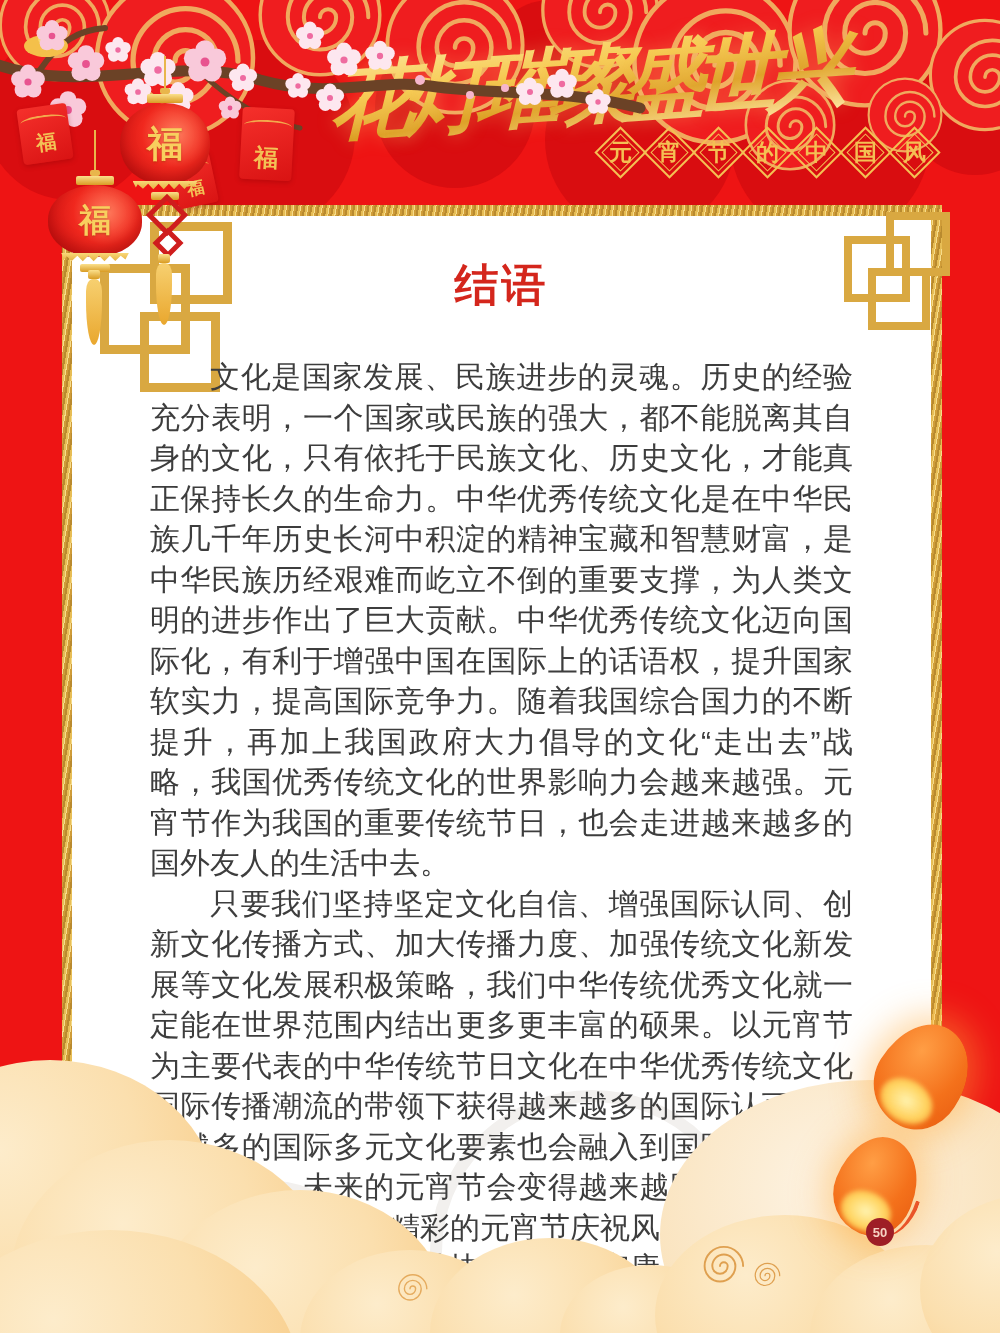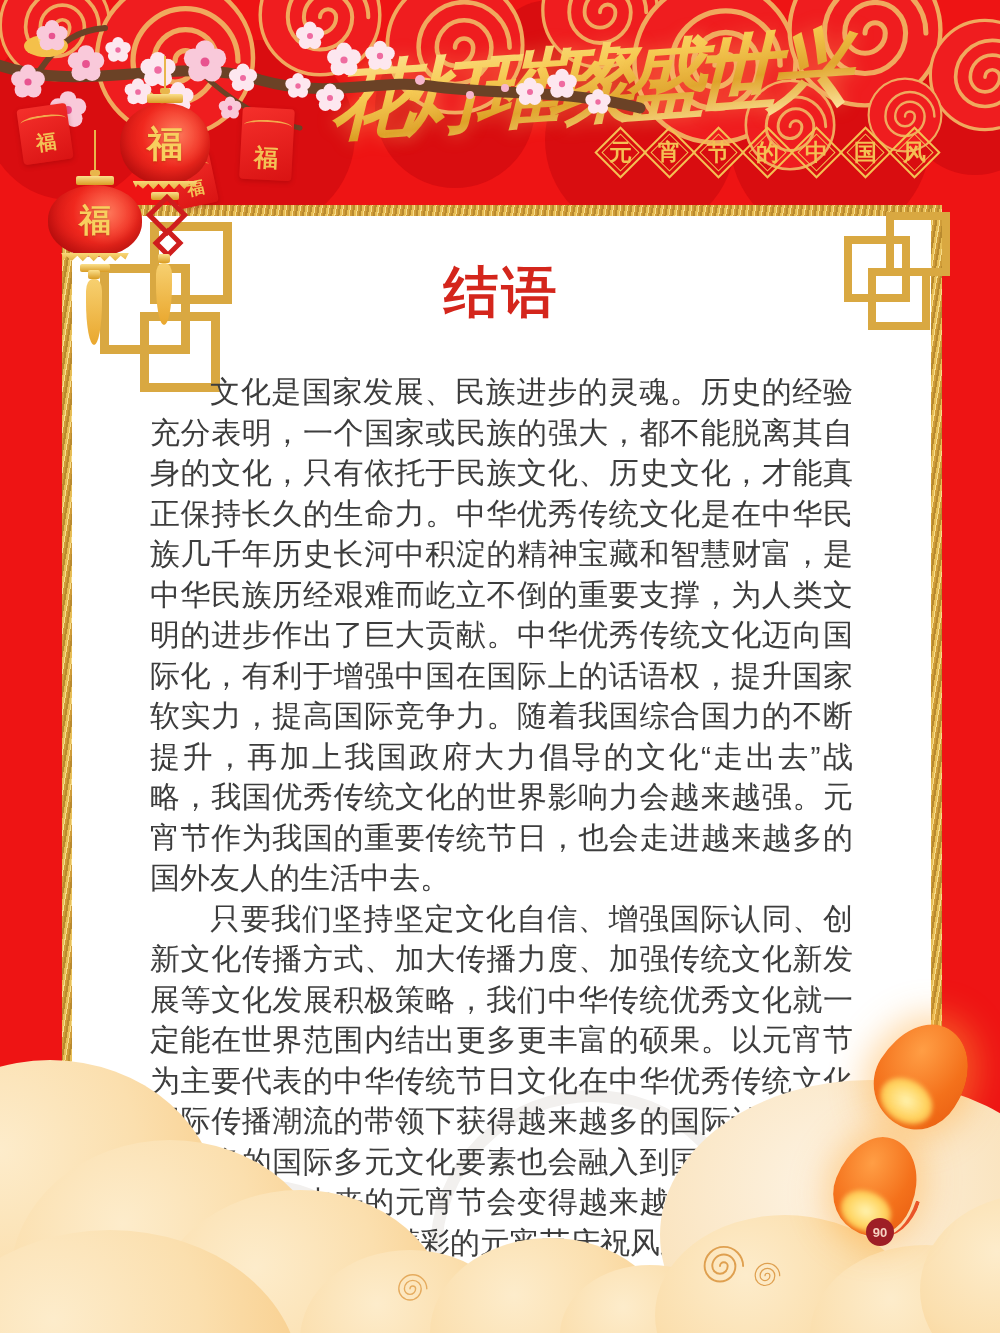--- a/index.html
+++ b/index.html
@@ -31,21 +31,21 @@
          background:#fff;z-index:2;}
   .gold{background:repeating-linear-gradient(100deg,#b98a2e 0 2px,#e7bd55 2px 4px,
         #f6dc8a 4px 5px,#cf9c38 5px 7px);}
   .bar-top{position:absolute;left:62px;top:205px;width:880px;height:11px;z-index:2;}
   .bar-left{position:absolute;left:62px;top:205px;width:10px;height:925px;z-index:2;}
   .bar-right{position:absolute;left:931px;top:205px;width:11px;height:975px;z-index:2;}
   .fret{position:absolute;z-index:2;border-style:solid;border-color:#d9a841;background:transparent;}
 
   
   .content{position:absolute;left:72px;top:216px;width:859px;z-index:3;}
-  .heading{margin:40px 0 0;text-align:center;font-size:55px;font-weight:700;
+  .heading{margin:40px 0 0;text-align:center;font-size:44px;font-weight:700;
            color:#d4261c;letter-spacing:3px;}
   .bodytext{margin:42px 78px 0;}
   .bodytext p{margin:0;font-size:30px;line-height:40.5px;color:#3d3d3d;
       text-align:justify;text-justify:inter-character;text-indent:2em;}
 
   
   .wm{position:absolute;border-radius:50%;border:12px solid #f2f0ee;z-index:2;}
 
   
   .deco-top{position:absolute;left:0;top:0;z-index:4;}
@@ -292,15 +292,15 @@
     <use href="#spiral-path" transform="translate(85,45) scale(0.35)" stroke="#dfa050"></use>
   </svg>
   <svg class="curl-svg" style="left:380px;top:1258px;" width="70" height="60">
     <use href="#spiral-path" transform="translate(30,30) scale(0.4)" stroke="#e5ab5e"></use>
   </svg>
 
   <div class="skylan" style="left:878px;top:1022px;width:88px;height:108px;transform:rotate(32deg);"></div>
   <div class="streamer" style="left:884px;top:1196px;"></div>
   <div class="skylan" style="left:836px;top:1136px;width:80px;height:100px;transform:rotate(22deg);"></div>
 
-  <div class="page-num">90</div>
+  <div class="page-num">50</div>
 
 </div>
 
 </body></html>

